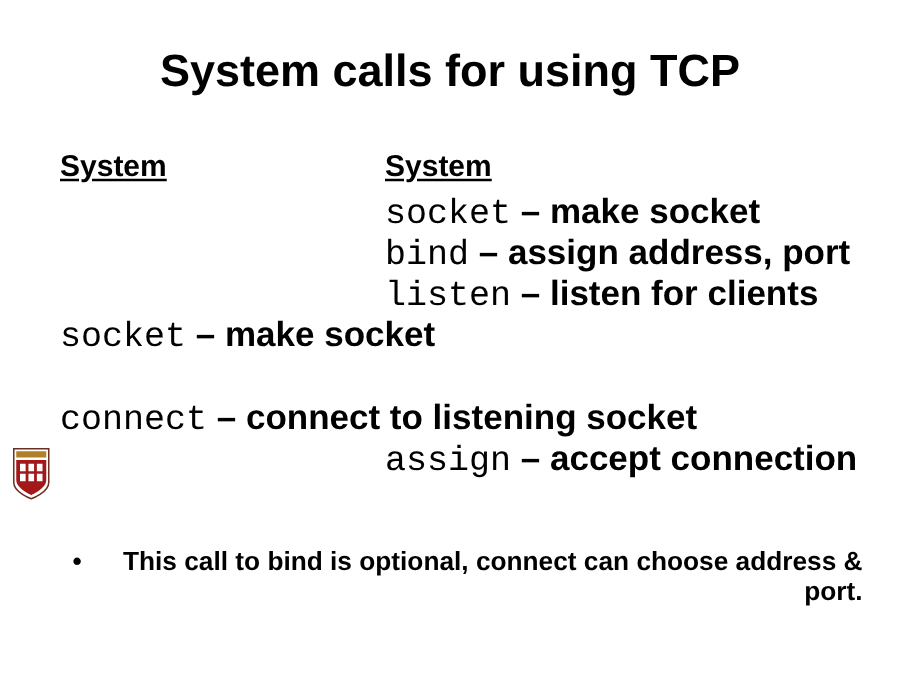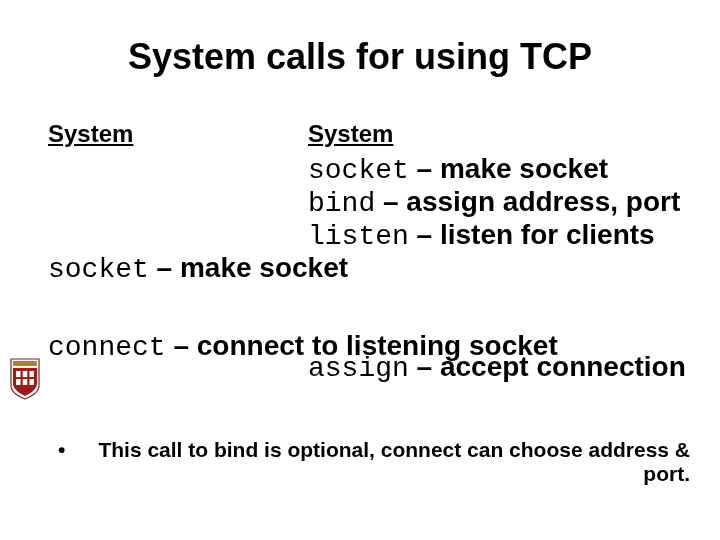--- a/index.html
+++ b/index.html
@@ -89,21 +89,21 @@
   <div class="line server" style="top:186px;">
     <span class="code">bind</span><span> – assign address, port</span>
   </div>
   <div class="line server" style="top:219px;">
     <span class="code">listen</span><span> – listen for clients</span>
   </div>
 
   <div class="line" style="top:252px;">
     <span class="code">socket</span><span> – make socket</span>
   </div>
-  <div class="line" style="top:330px;">
+  <div class="line" style="top:318px;">
     <span class="code">connect</span><span> – connect to listening socket</span>
   </div>
 
   <div class="line server" style="top:351px;">
     <span class="code">assign</span><span> – accept connection</span>
   </div>
 
   <div class="note">
     <span class="bullet-dot">•</span>
     <span>This call to bind is optional, connect can choose address &amp; port.</span>

